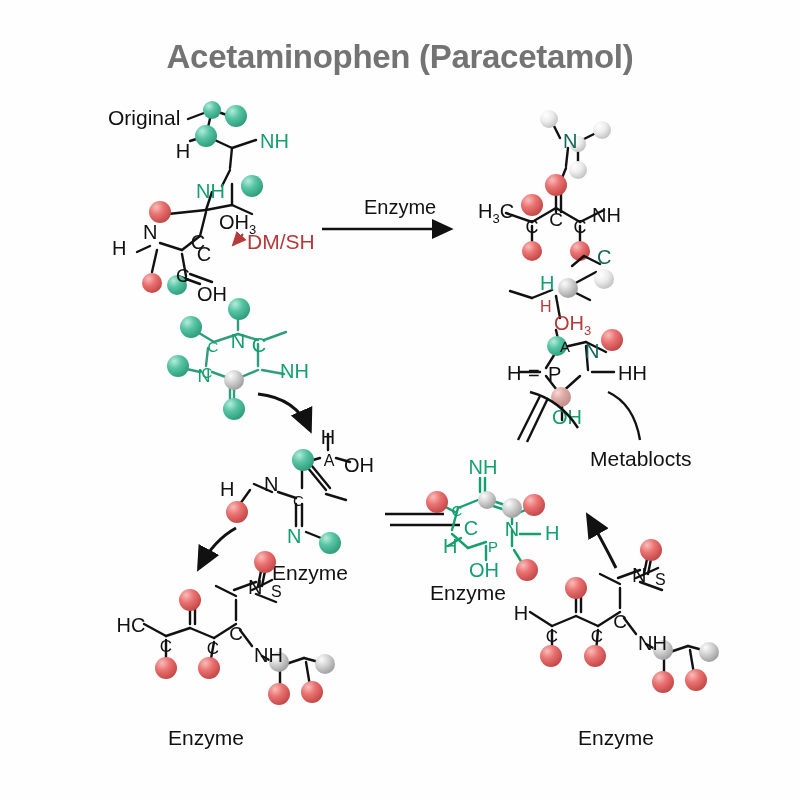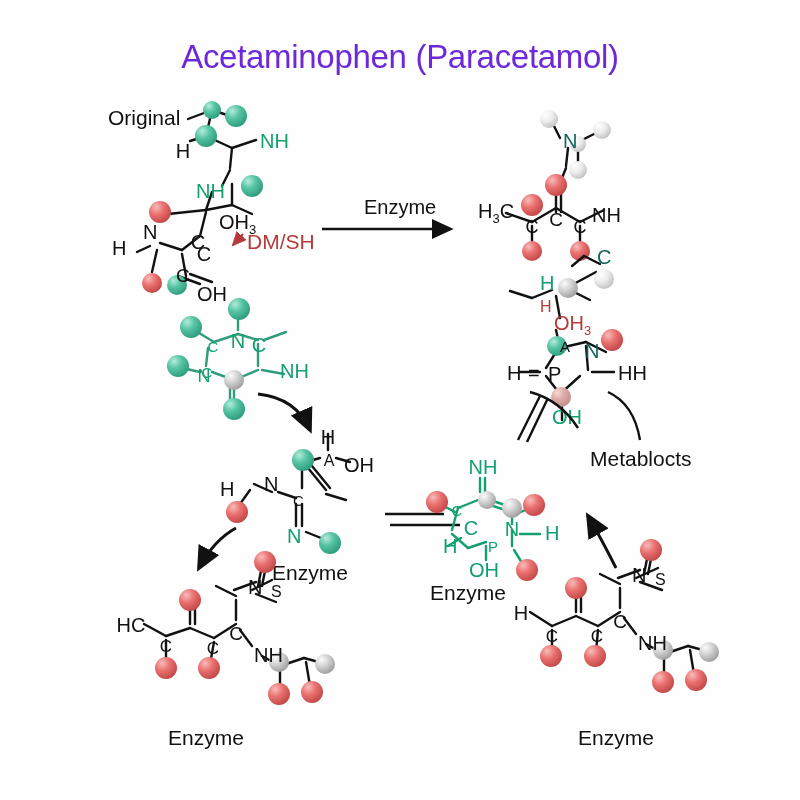--- a/index.html
+++ b/index.html
@@ -1,20 +1,20 @@
 <!DOCTYPE html>
 <html><head>
 <meta charset="utf-8">
 <style>
   html,body{margin:0;padding:0;background:#ffffff;}
   body{width:800px;height:800px;overflow:hidden;
        font-family:"Liberation Sans","DejaVu Sans",sans-serif;}
   #stage{position:relative;width:800px;height:800px;background:#fefefe;}
   #title{position:absolute;left:0;top:38px;width:800px;text-align:center;
-         font-size:33px;font-weight:normal;color:#6d28d9;letter-spacing:-0.3px;}
+         font-size:33px;font-weight:bold;color:#737373;letter-spacing:-0.3px;}
   svg.diagram{position:absolute;left:0;top:0;width:800px;height:800px;}
   .lbl{font-family:"Liberation Sans","DejaVu Sans",sans-serif;}
   text{user-select:none;}
 </style>
 </head>
 <body>
 
 <div id="stage">
 
   <div id="title">Acetaminophen (Paracetamol)</div>

